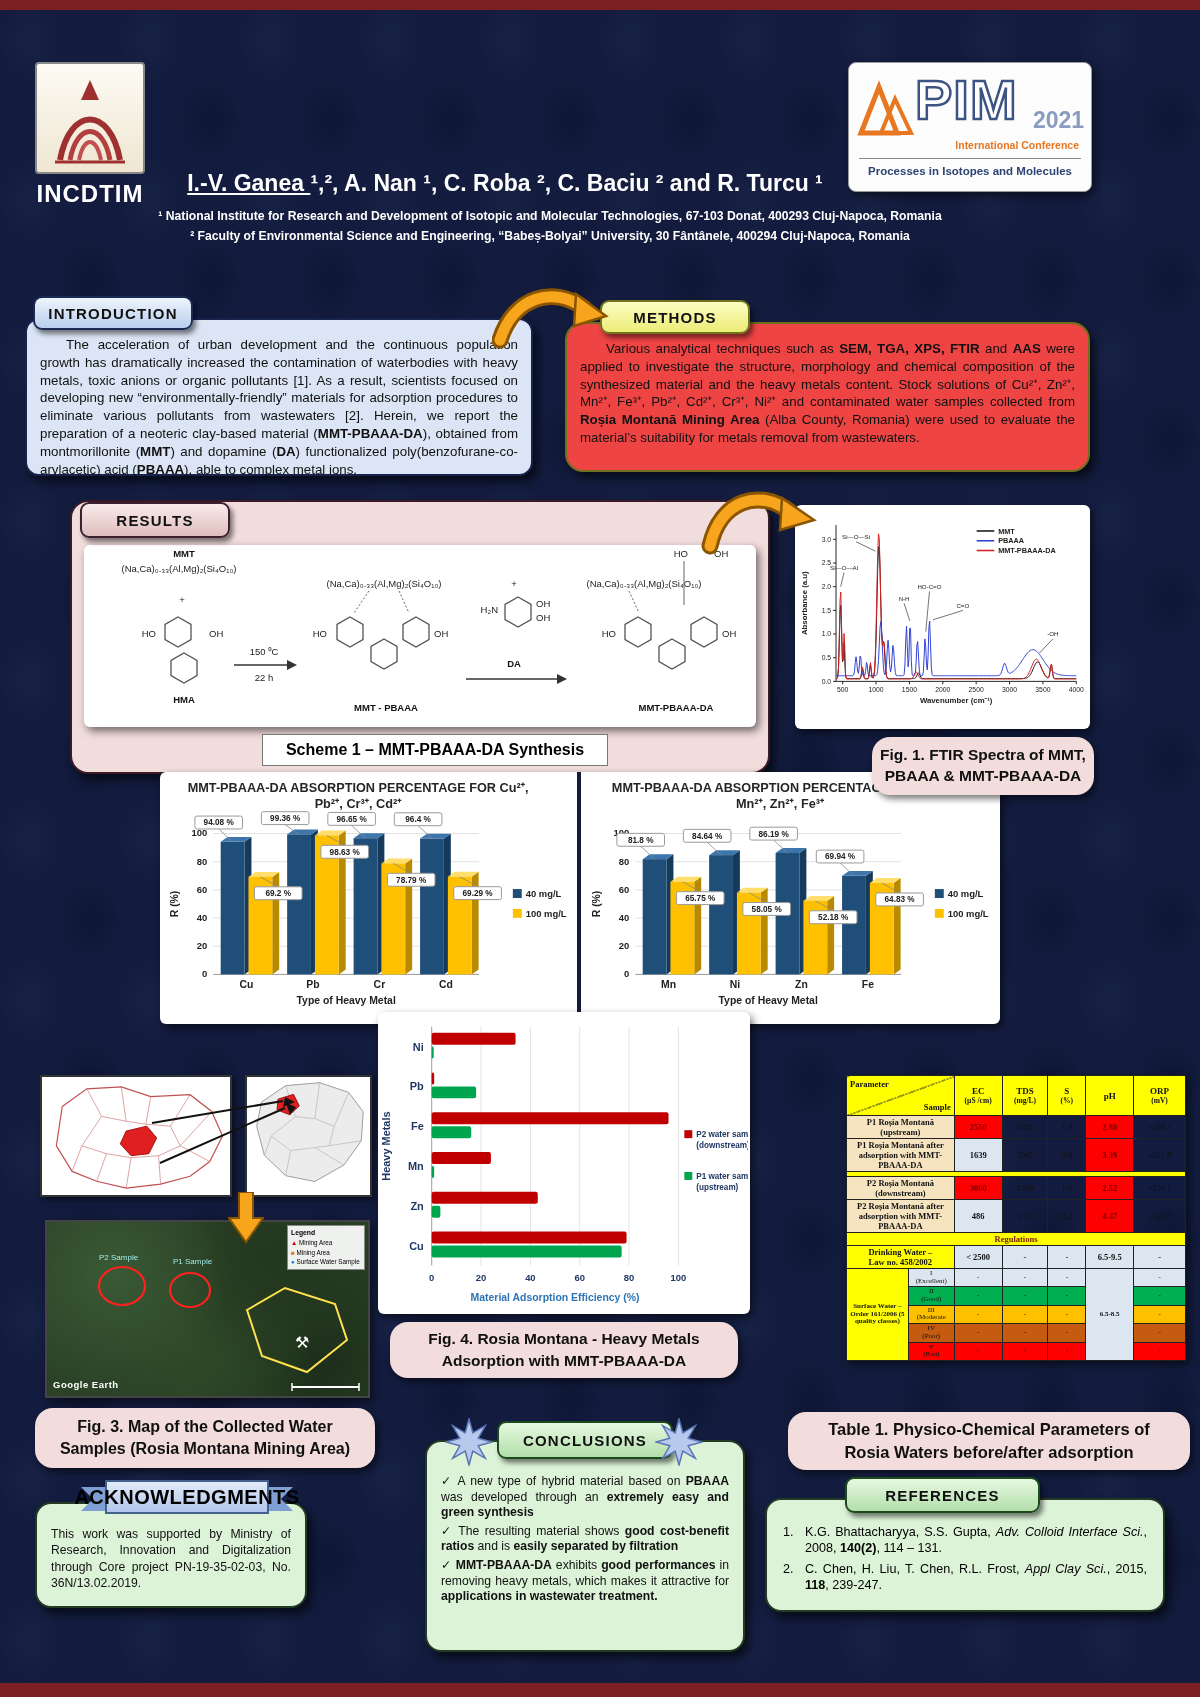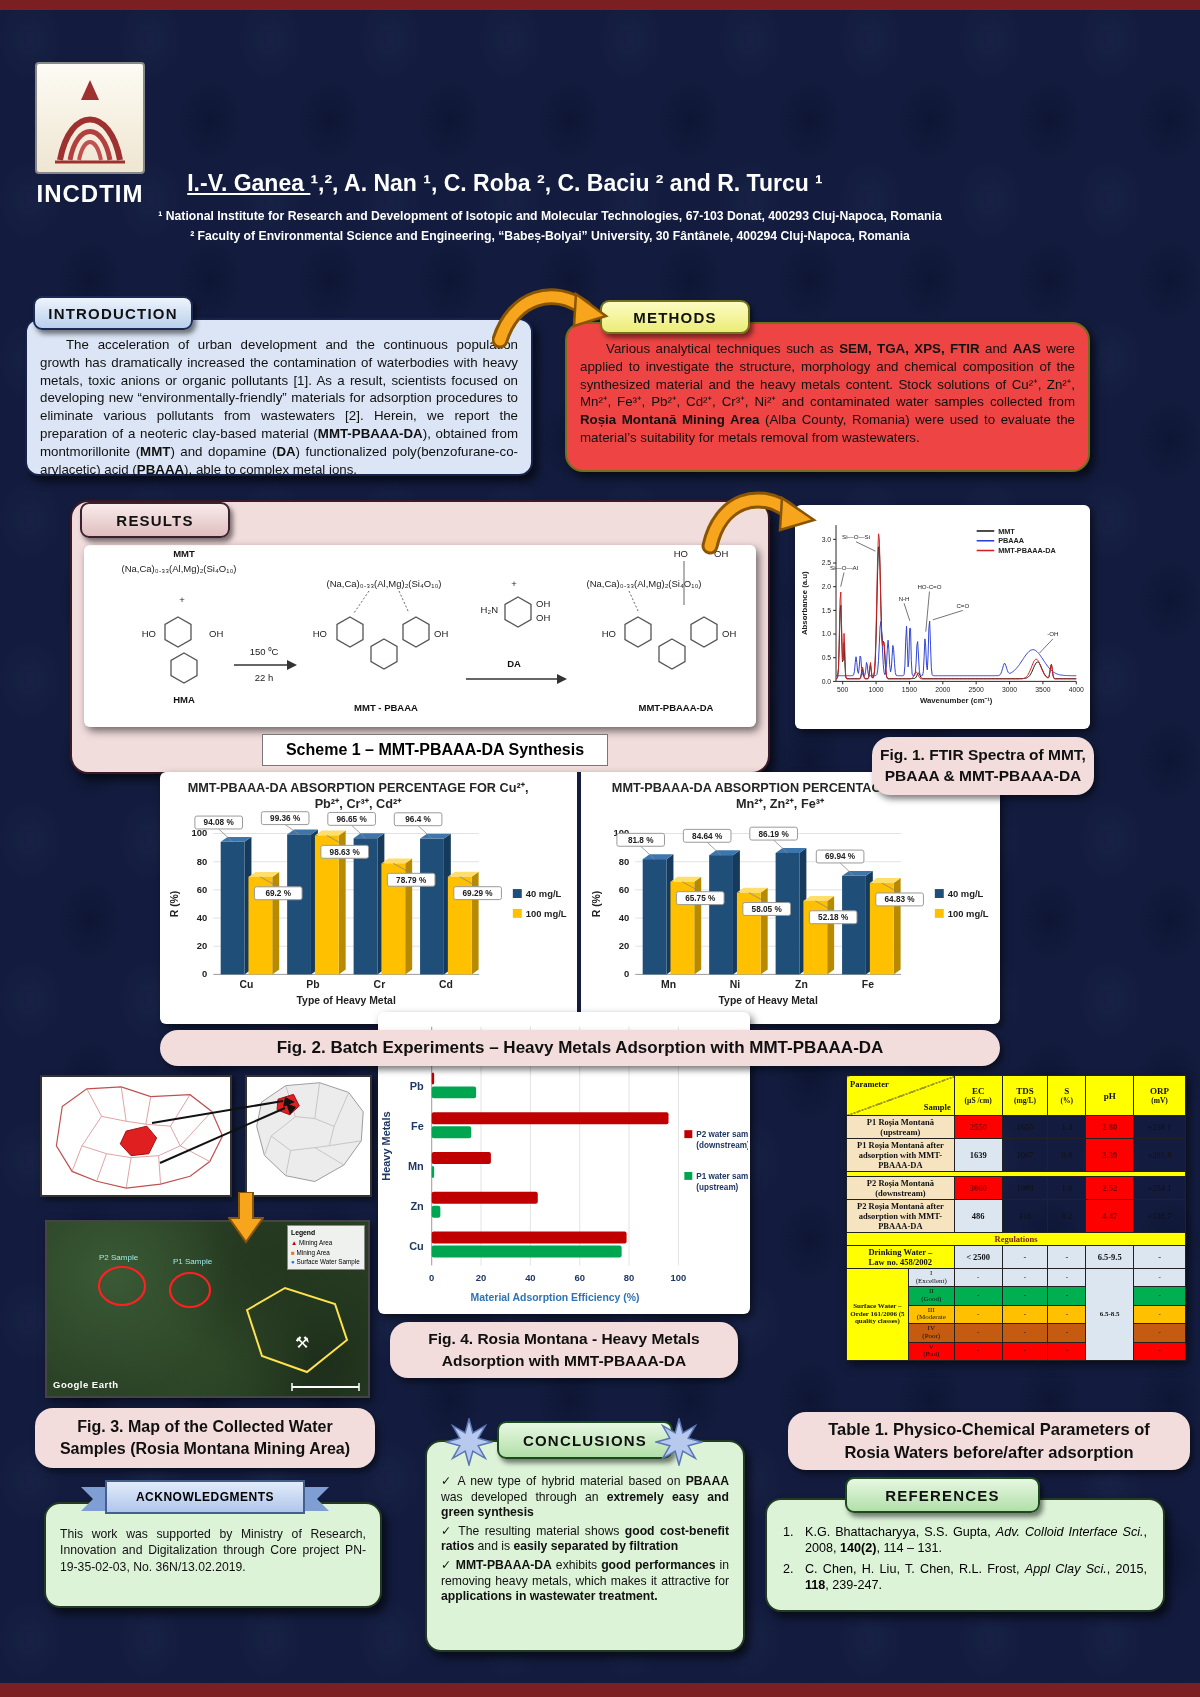--- a/index.html
+++ b/index.html
@@ -65,21 +65,21 @@
 .h1{font-size:9px;font-weight:bold}.h2{font-size:7.5px;font-weight:bold}
 .diag{position:relative;height:40px;background:#ffff00;background-image:linear-gradient(to bottom right,transparent 49.5%,#333 49.5%,#333 50.5%,transparent 50.5%)}
 .d-param{position:absolute;left:3px;top:3px;font-size:8.5px;font-weight:bold}
 .d-sample{position:absolute;right:3px;bottom:3px;font-size:8.5px;font-weight:bold}
 .sep td{height:5px;background:#ffff00;padding:0}
 .reg{font-weight:bold;color:#7b2000}
 .surf{background:#ffff00 !important;font-size:7.3px;font-weight:bold;line-height:1.25}
 .phspan{background:#dce6f1 !important;font-weight:bold}
 .clsrow td{font-size:7px;line-height:1.1}
 .cr0 td{background:#dce6f1}.cr1 td{background:#00b050}.cr2 td{background:#ffc000}.cr3 td{background:#c55a11}.cr4 td{background:#ff0000}
-.ribbon{position:absolute;left:105px;top:1480px;width:200px;height:34px;background:linear-gradient(#e2ebfb,#b0c6ec);border:2px solid #44618e;display:flex;align-items:center;justify-content:center;font-weight:bold;font-size:12px;letter-spacing:.5px;z-index:4}
+.ribbon{position:absolute;left:105px;top:1480px;width:164px;height:34px;background:linear-gradient(#e2ebfb,#b0c6ec);border:2px solid #44618e;display:flex;align-items:center;justify-content:center;font-weight:bold;font-size:20px;letter-spacing:.5px;z-index:4}
 .ribbon::before{content:"";position:absolute;left:-26px;top:5px;border:12px solid #7f9fd4;border-left-color:transparent;z-index:-1}
 .ribbon::after{content:"";position:absolute;right:-26px;top:5px;border:12px solid #7f9fd4;border-right-color:transparent;z-index:-1}
 .concl-p{margin-bottom:3px}
 .ref-item{display:flex;gap:6px;font-size:12.6px;line-height:1.3;margin-bottom:4px}
 .ref-num{width:16px;flex:none}
 .ref-body{flex:1;text-align:justify}
 .sat{position:absolute;left:45px;top:1220px;width:325px;height:178px;border:2px solid #444;box-shadow:3px 4px 8px rgba(0,0,0,.5);
  background:radial-gradient(circle at 20% 30%,#3a5a35,transparent 42%),
  radial-gradient(circle at 70% 20%,#24371f,transparent 46%),
  radial-gradient(circle at 50% 70%,#2f4a28,transparent 52%),
@@ -101,20 +101,31 @@
       <path d="M42,96 C47,72 59,72 64,96" fill="none" stroke="#c25050" stroke-width="4"></path>
       <line x1="18" y1="98" x2="88" y2="98" stroke="#9e3030" stroke-width="3"></line>
     </svg>
   </div>
   <div class="logo-label">INCDTIM</div>
 
   <div class="hdr-authors"><span style="text-decoration: underline;">I.-V. Ganea </span><span>¹,²</span><span>, A. Nan ¹, C. Roba ², C. Baciu ² and R. Turcu ¹</span></div>
   <div class="hdr-affil" style="top:209px">¹ National Institute for Research and Development of Isotopic and Molecular Technologies, 67-103 Donat, 400293 Cluj-Napoca, Romania</div>
   <div class="hdr-affil" style="top:229px">² Faculty of Environmental Science and Engineering, “Babeș-Bolyai” University, 30 Fântânele, 400294 Cluj-Napoca, Romania</div>
 
+  <div class="pim-box">
+    <svg style="position:absolute;left:6px;top:14px" width="64" height="62" viewBox="0 0 64 62">
+      <polygon points="6,56 24,10 42,56" fill="none" stroke="#e87722" stroke-width="5"></polygon>
+      <polygon points="26,56 40,22 56,56" fill="none" stroke="#e87722" stroke-width="4"></polygon>
+    </svg>
+    <div class="pim-word">PIM</div>
+    <div class="pim-year">2021</div>
+    <div class="pim-conf">International Conference</div>
+    <div class="pim-rule"></div>
+    <div class="pim-tag">Processes in Isotopes and Molecules</div>
+  </div>
 
   <div class="tab tab-blue" style="left:33px;top:296px;width:160px;height:34px">INTRODUCTION</div>
   <div class="panel panel-blue" style="left:25px;top:318px;width:508px;height:158px">
     <p class="body-text indent" style="padding-top:16px"><span>The acceleration of urban development and the continuous population growth has dramatically increased the contamination of waterbodies with heavy metals, toxic anions or organic pollutants [1]. As a result, scientists focused on developing new “environmentally-friendly” materials for adsorption procedures to eliminate various pollutants from wastewaters [2]. Herein, we report the preparation of a neoteric clay-based material (</span><span style="font-weight: bold;">MMT-PBAAA-DA</span><span>), obtained from montmorillonite (</span><span style="font-weight: bold;">MMT</span><span>) and dopamine (</span><span style="font-weight: bold;">DA</span><span>) functionalized poly(benzofurane-co-arylacetic) acid (</span><span style="font-weight: bold;">PBAAA</span><span>), able to complex metal ions.</span></p>
   </div>
 
   <svg class="oarrow" style="left:492px;top:278px" width="118" height="72" viewBox="0 0 118 72">
     <path d="M8,62 C22,18 62,8 92,30" fill="none" stroke="#8a5500" stroke-width="17" stroke-linecap="round"></path>
     <path d="M8,62 C22,18 62,8 92,30" fill="none" stroke="#f6a51c" stroke-width="11" stroke-linecap="round"></path>
     <polygon points="84,16 114,38 82,48" fill="#f6a51c" stroke="#8a5500" stroke-width="2.5"></polygon>
@@ -394,21 +405,20 @@
           <line x1="316.5" y1="119.9414" x2="298.5" y2="109.9414" stroke="#888" stroke-width="0.8"></line>
           <rect x="292.5" y="119.9414" width="48" height="13" rx="2" fill="#fff" stroke="#999"></rect>
           <text x="316.5" y="129.4414" class="ct-lab" text-anchor="middle">64.83 %</text>
           <rect x="352" y="116" width="9" height="9" fill="#1F4E79"></rect>
           <text x="365" y="124" class="ct-leg">40 mg/L</text>
           <rect x="352" y="136" width="9" height="9" fill="#FFC000"></rect>
           <text x="365" y="144" class="ct-leg">100 mg/L</text>
         </svg>
       </div>
   </div>
-  <div class="caption" style="left:160px;top:1030px;width:840px;height:36px;font-size:17px">Fig. 2. Batch Experiments – Heavy Metals Adsorption with MMT-PBAAA-DA</div>
 
   <div class="abs" style="left:40px;top:1075px;width:332px;height:122px">
     <div class="map-box" style="left:0;top:0;width:192px;height:122px">
       <svg width="188" height="118" viewBox="0 0 190 120">
         <path d="M20,30 L45,12 L80,10 L110,20 L150,18 L172,35 L183,60 L170,86 L150,101 L120,109 L85,113 L55,106 L30,96 L14,70 Z" fill="#fff" stroke="#c05050" stroke-width="1.2"></path>
         <path d="M45,12 L60,40 L40,70 M80,10 L85,45 L60,40 M110,20 L105,48 L85,45 M150,18 L130,50 L105,48 M172,35 L140,70 L130,50 M170,86 L140,70 M120,109 L118,80 L140,70 M85,113 L90,82 L118,80 M55,106 L65,78 L90,82 M30,96 L40,70 L65,78" fill="none" stroke="#d88a8a" stroke-width="0.8"></path>
         <polygon points="85,55 106,50 116,62 108,78 90,80 79,68" fill="#e02020" stroke="#a01010"></polygon>
       </svg>
     </div>
     <div class="map-box" style="left:205px;top:0;width:127px;height:122px">
@@ -653,21 +663,21 @@
   <div class="tab tab-green" style="left:497px;top:1421px;width:176px;height:38px">CONCLUSIONS</div>
   <div class="panel panel-green" style="left:425px;top:1440px;width:320px;height:212px">
     <div class="body-text" style="padding:32px 14px 8px;font-size:12.2px;line-height:1.28">
       <p class="concl-p"><span>✓ A new type of hybrid material based on </span><span style="font-weight: bold;">PBAAA</span><span> was developed through an </span><span style="font-weight: bold;">extremely easy and green synthesis</span></p>
       <p class="concl-p"><span>✓ The resulting material shows </span><span style="font-weight: bold;">good cost-benefit ratios</span><span> and is </span><span style="font-weight: bold;">easily separated by filtration</span></p>
       <p class="concl-p"><span>✓ </span><span style="font-weight: bold;">MMT-PBAAA-DA</span><span> exhibits </span><span style="font-weight: bold;">good performances</span><span> in removing heavy metals, which makes it attractive for </span><span style="font-weight: bold;">applications in wastewater treatment.</span></p>
     </div>
   </div>
 
   <div class="ribbon">ACKNOWLEDGMENTS</div>
-  <div class="panel panel-green" style="left:44px;top:1502px;width:338px;height:106px">
+  <div class="panel panel-green" style="left:35px;top:1502px;width:272px;height:106px">
     <p class="body-text" style="padding:22px 14px 8px;font-size:12.2px">This work was supported by Ministry of Research, Innovation and Digitalization through Core project PN-19-35-02-03, No. 36N/13.02.2019.</p>
   </div>
 
   <div class="tab tab-green" style="left:845px;top:1477px;width:195px;height:36px">REFERENCES</div>
   <div class="panel panel-green" style="left:765px;top:1498px;width:400px;height:114px">
     <div style="padding:24px 16px 6px">
       <div class="ref-item">
         <span class="ref-num">1.</span>
         <span class="ref-body"><span>K.G. Bhattacharyya, S.S. Gupta, </span><span style="font-style: italic;">Adv. Colloid Interface Sci.</span><span>, 2008, </span><span style="font-weight: bold;">140(2)</span><span>, 114 – 131.</span></span>
       </div>

